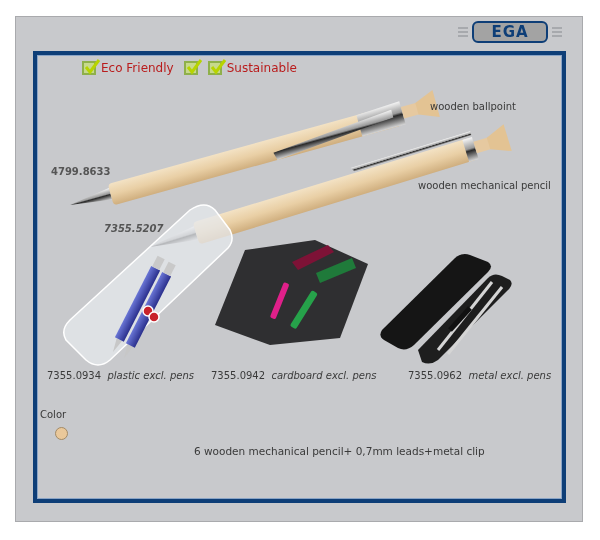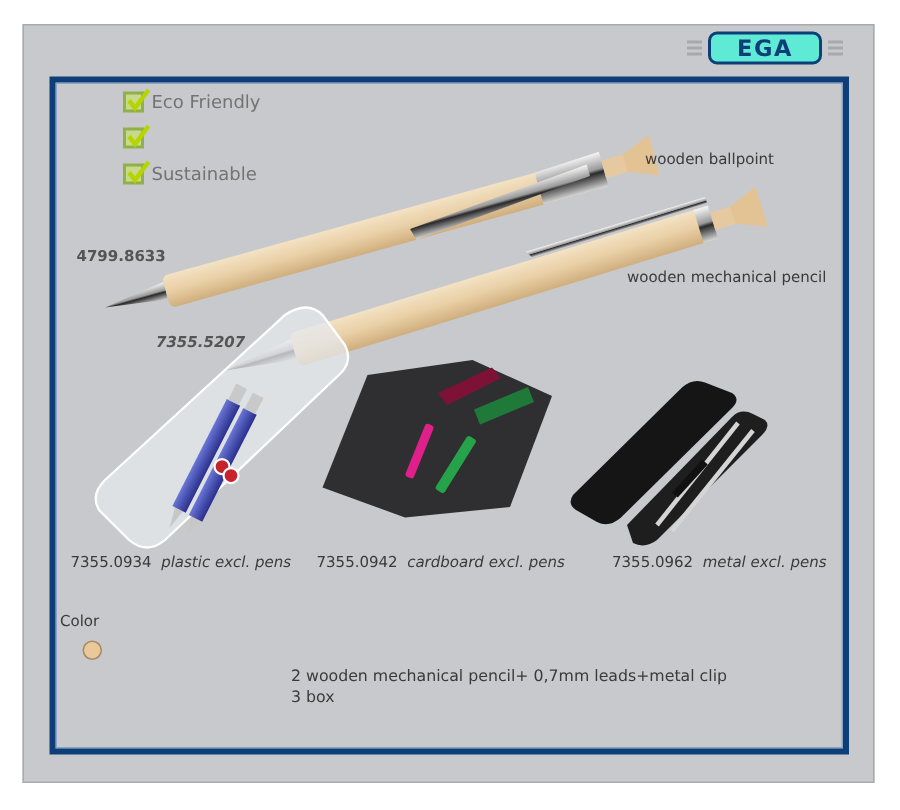--- a/index.html
+++ b/index.html
@@ -3,28 +3,28 @@
 <meta charset="utf-8">
 <style>
   html, body { margin:0; padding:0; }
   body { width:600px; height:540px; background:#ffffff; position:relative; overflow:hidden;
          font-family:"DejaVu Sans", sans-serif; color:#3d3d3d; }
   .card { position:absolute; left:15px; top:16px; width:568px; height:506px;
           background:#c8c9cc; border:1px solid #a9aaad; box-sizing:border-box; }
   .frame { position:absolute; left:33px; top:51px; width:533px; height:452px;
            border:4px solid #0e3e77; box-sizing:border-box; background:#c8c9cc;
            box-shadow: inset 0 0 0 1px #8aa4c6; }
-  .logo { position:absolute; left:472px; top:21px; width:76px; height:22px; background:#5eead4;
+  .logo { position:absolute; left:472px; top:21px; width:76px; height:22px; background:#a3a3a3;
           border:2.5px solid #0e3e77; border-radius:6px; box-sizing:border-box;
           display:flex; align-items:center; justify-content:center;
           font-family:"DejaVu Sans", sans-serif; font-weight:bold; font-size:15px;
           color:#0e3e77; letter-spacing:1px; }
   .logo-lines { position:absolute; top:27px; width:10px; }
   .logo-lines i { display:block; height:2px; background:#a7a9ad; margin-bottom:2px; }
-  .features { position:absolute; left:82px; top:61px; display:flex; gap:10px; font-size:12px; color:#737373;flex-direction:column; }
+  .features { position:absolute; left:82px; top:61px; display:flex; gap:10px; font-size:12px; color:#b91c1c; }
   .feat { display:flex; align-items:center; gap:5px; }
   .cb { width:14px; height:14px; border:2px solid #8fb04a; background:#c7d98c; box-sizing:border-box; position:relative; }
   .cb svg { position:absolute; left:-1px; top:-5px; }
   .lbl { position:absolute; font-size:10px; color:#3a3a3a; white-space:nowrap; }
   .code { font-weight:bold; color:#555; }
   .it { font-style:italic; }
   .layer { position:absolute; left:0; top:0; }
   .swatch { position:absolute; left:55px; top:427px; width:11px; height:11px; border-radius:50%;
             background:#eac89a; border:1px solid #a38a66; }
   .setlist { position:absolute; left:173px; top:444px; font-size:10.5px; color:#3a3a3a; line-height:14px; }
@@ -161,15 +161,14 @@
 </div>
 <div class="lbl" style="left:408px; top:370px;">
   <span>7355.0962</span>&nbsp;
   <span class="it">metal excl. pens</span>
 </div>
 
 <div class="lbl" style="left:40px; top:409px;">Color</div>
 <div class="swatch"></div>
 
 <div class="setlist">
-  <div class="ind">2 wooden mechanical pencil+ 0,7mm leads+metal clip</div>
-  <div class="ind">3 box</div>
+  <div class="ind">6 wooden mechanical pencil+ 0,7mm leads+metal clip</div>
 </div>
 
 </body></html>

